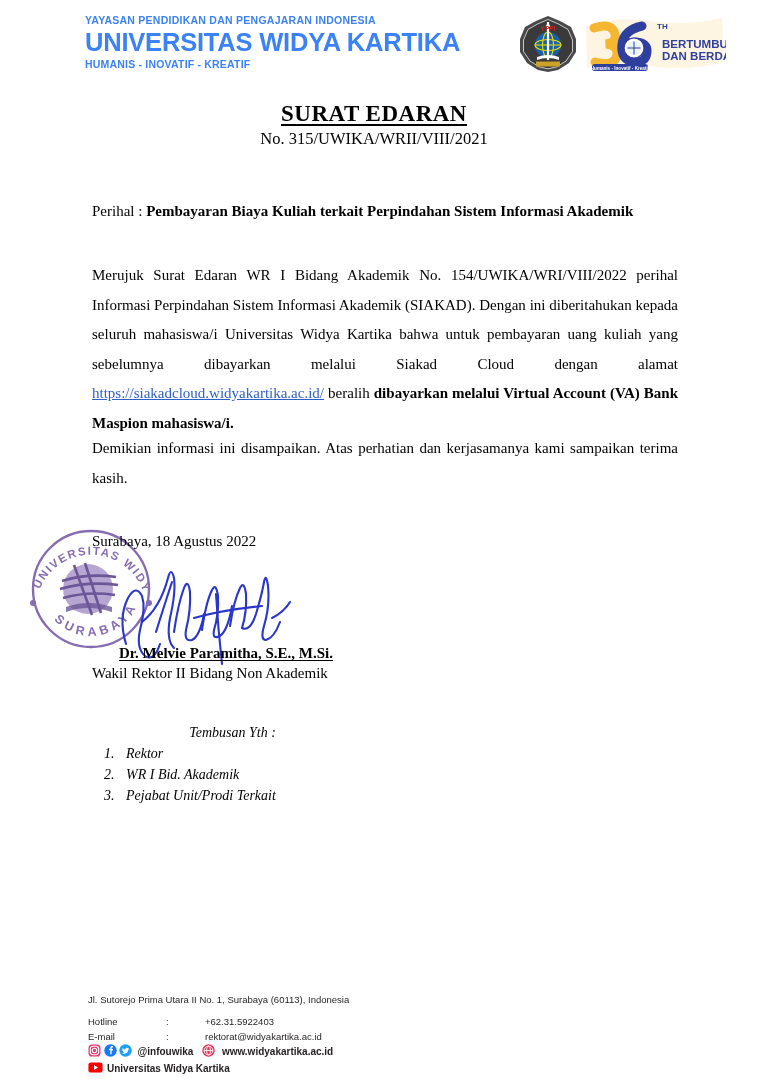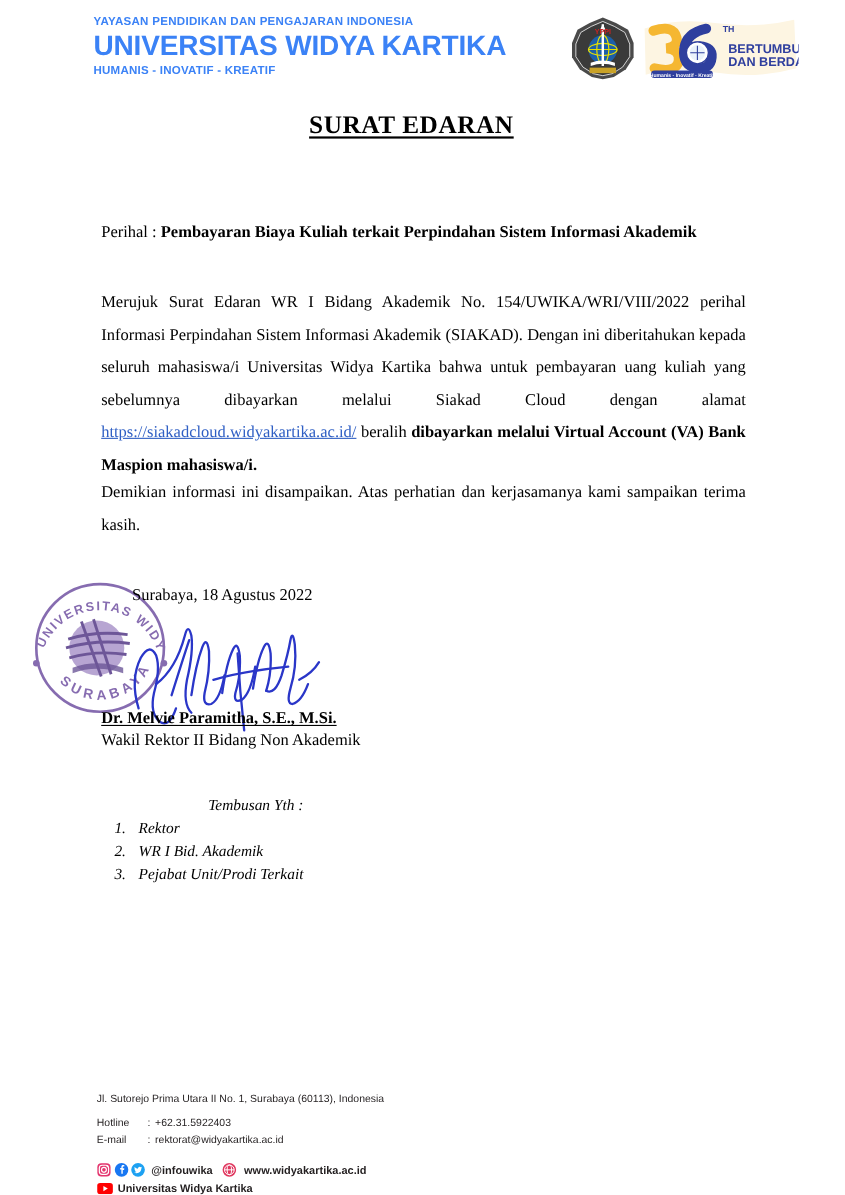--- a/index.html
+++ b/index.html
@@ -121,29 +121,29 @@
   
   .sign-block {
     position: absolute;
     left: 92px;
     top: 531px;
     width: 330px;
   }
   .sign-place {
     font-size: 15px;
     line-height: 20px;
-    margin-left: 28px;
   }
   .sign-gap { height: 92px; }
   .sign-name {
     font-size: 15px;
     font-weight: bold;
     text-decoration: underline;
     text-underline-offset: 2px;
     line-height: 20px;
+    margin-left: 27px;
   }
   .sign-role {
     font-size: 15px;
     line-height: 20px;
   }
 
   
   .stamp {
     position: absolute;
     left: 22px;
@@ -203,30 +203,31 @@
     font-size: 9.5px;
     line-height: 14px;
     margin-bottom: 8px;
   }
   .foot-row {
     display: flex;
     align-items: center;
     line-height: 13.5px;
     height: 13.5px;
     margin-bottom: 1px;
+    gap: 32px;
   }
   .foot-lbl { width: 46px; }
   .foot-sep { width: 7px; }
   .foot-val { white-space: nowrap; }
 
   .foot-social {
     display: flex;
     align-items: center;
     height: 15px;
-    margin-top: 14px;
+    margin-top: 1px;
   }
   .foot-social .sicon { margin-right: 2.5px; }
   .foot-handle {
     margin-left: 3px;
     margin-right: 9px;
     font-size: 10px;
     font-weight: bold;
     color: #231f20;
   }
   .foot-web {
@@ -292,20 +293,21 @@
       <text x="78" y="36" font-family="Liberation Sans, sans-serif" font-size="11.5" font-weight="bold" fill="#2f3f9e">BERTUMBUH</text>
       <text x="78" y="48" font-family="Liberation Sans, sans-serif" font-size="11.5" font-weight="bold" fill="#2f3f9e">DAN BERDAYA</text>
       <rect x="8" y="52" width="56" height="7" rx="3" fill="#2f3f9e"></rect>
       <text x="36" y="57.6" font-family="Liberation Sans, sans-serif" font-size="4.6" font-weight="bold" fill="#ffffff" text-anchor="middle">Humanis - Inovatif - Kreatif</text>
     </svg>
   </div>
 </div>
 
 <div class="doc-title-wrap">
   <div class="doc-title">SURAT EDARAN</div>
+  <div class="doc-number">No. 315/UWIKA/WRII/VIII/2021</div>
 </div>
 
 <div class="subject-line">
   <span>Perihal :</span>
   <b>Pembayaran Biaya Kuliah terkait Perpindahan Sistem Informasi Akademik</b>
 </div>
 
 <div class="para para-main">
   <span>Merujuk Surat Edaran WR I Bidang Akademik No. 154/UWIKA/WRI/VIII/2022 perihal Informasi Perpindahan Sistem Informasi Akademik (SIAKAD). Dengan ini diberitahukan kepada seluruh mahasiswa/i Universitas Widya Kartika bahwa untuk pembayaran uang kuliah yang sebelumnya dibayarkan melalui Siakad Cloud dengan alamat </span><a class="link" href="#">https://siakadcloud.widyakartika.ac.id/</a><span> beralih </span><b>dibayarkan melalui Virtual Account (VA) Bank Maspion mahasiswa/i.</b>
 </div>

